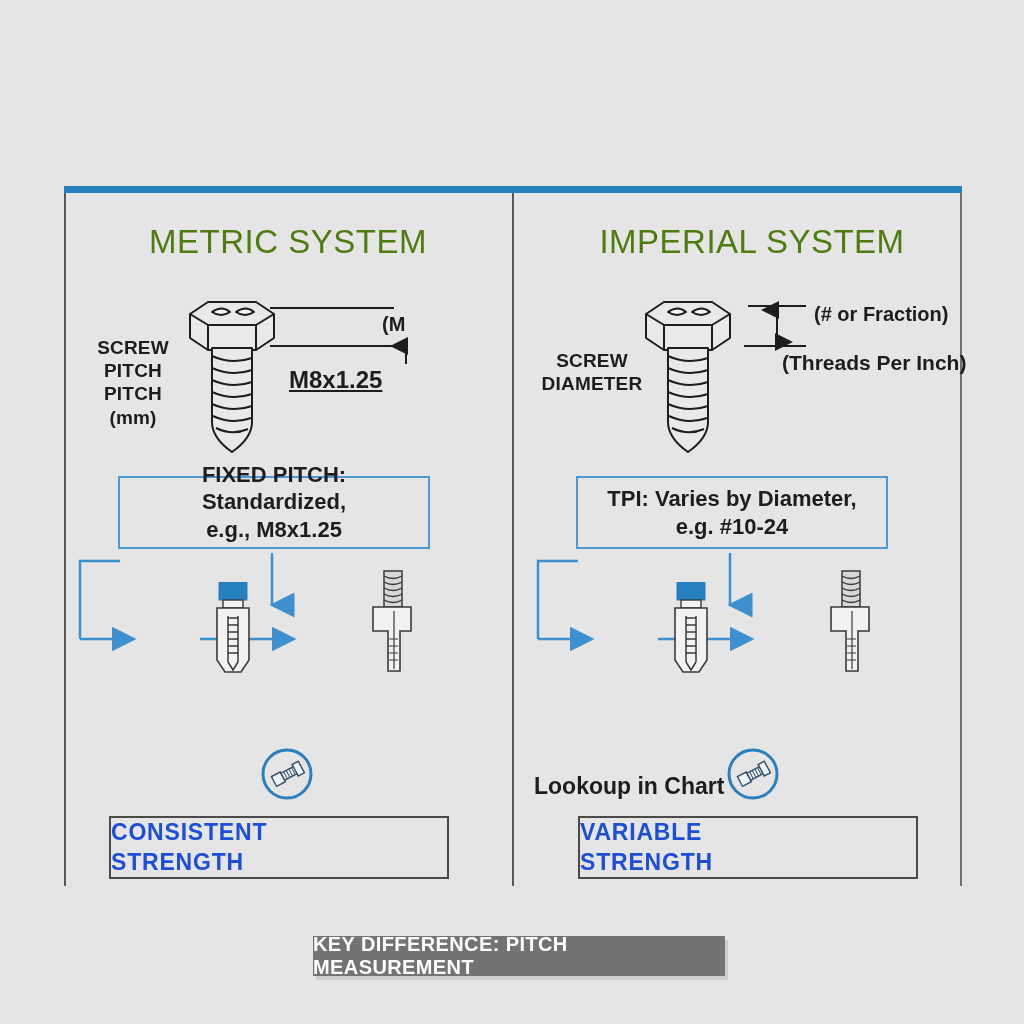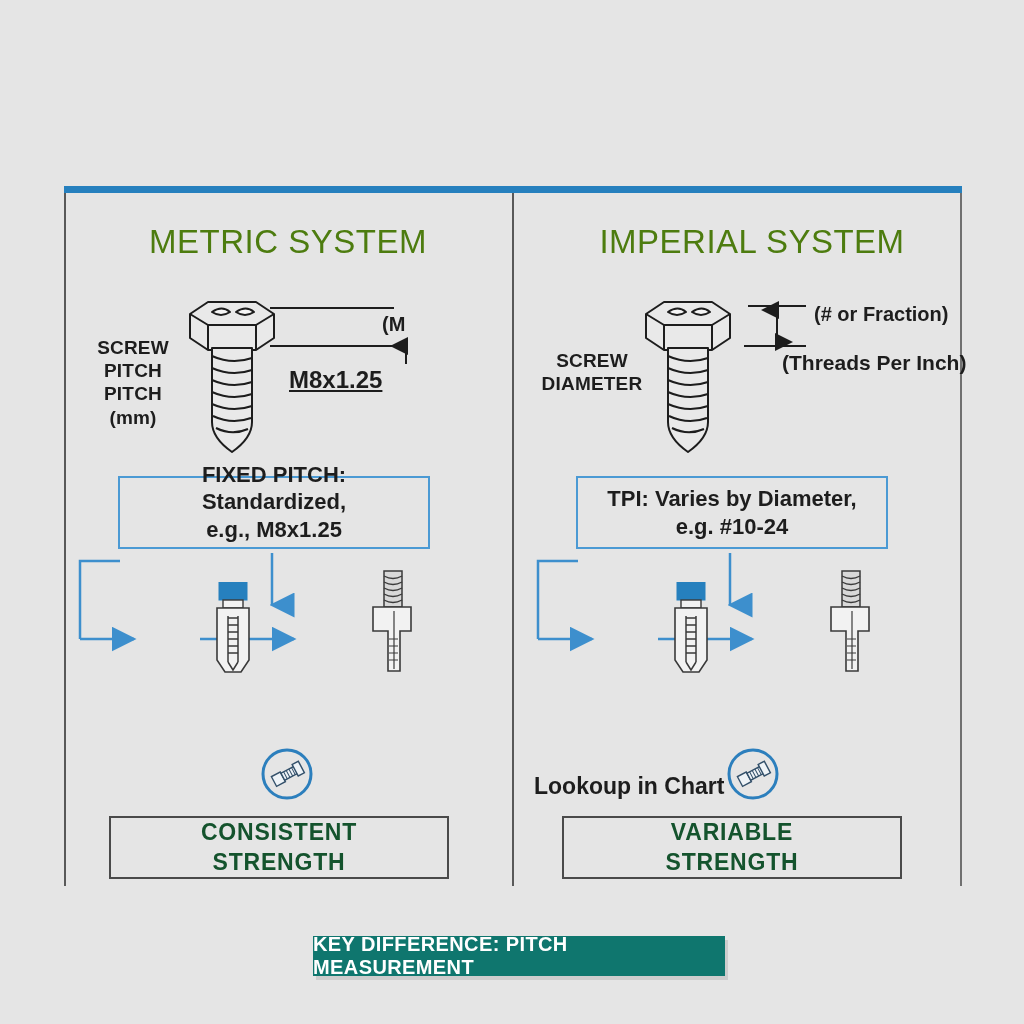--- a/index.html
+++ b/index.html
@@ -151,37 +151,37 @@
     white-space: nowrap;
   }
 
   
   .result-box {
     position: absolute;
     border: 2px solid #4a4a4a;
     box-sizing: border-box;
     display: flex;
     flex-direction: column;
-    align-items: center;
+    align-items: flex-start;
     justify-content: center;
     font-size: 23px;
     font-weight: bold;
     letter-spacing: 0.8px;
-    color: #14532d;
+    color: #1d4ed8;
     line-height: 1.3;
   }
 
   
   .banner {
     position: absolute;
     left: 313px;
     top: 936px;
     width: 412px;
     height: 40px;
-    background: #0f766e;
+    background: #737373;
     display: flex;
     align-items: center;
     justify-content: center;
     color: #ffffff;
     font-size: 20px;
     font-weight: bold;
     letter-spacing: 0.4px;
   }
   .banner-shadow {
     position: absolute;
@@ -428,21 +428,21 @@
         <g transform="rotate(-28 28 28)">
           <rect x="13" y="23" width="10" height="11" fill="#eef3f7" stroke="#33506a" stroke-width="1.4"></rect>
           <rect x="23" y="24.5" width="16" height="8" fill="#eef3f7" stroke="#33506a" stroke-width="1.4"></rect>
           <g stroke="#33506a" stroke-width="1" fill="none">
             <path d="M26,24.5 v8 M29,24.5 v8 M32,24.5 v8 M35,24.5 v8"></path>
           </g>
           <rect x="37" y="22" width="7" height="13" fill="#eef3f7" stroke="#33506a" stroke-width="1.4"></rect>
         </g>
       </svg>
 
-      <div class="result-box" style="left:48px; top:623px; width:340px; height:63px;">
+      <div class="result-box" style="left:64px; top:623px; width:340px; height:63px;">
         <span>VARIABLE</span>
         <span>STRENGTH</span>
       </div>
     </div>
   </div>
 
   <div class="banner-shadow"></div>
   <div class="banner">
     <span>KEY DIFFERENCE: PITCH MEASUREMENT</span>
   </div>

